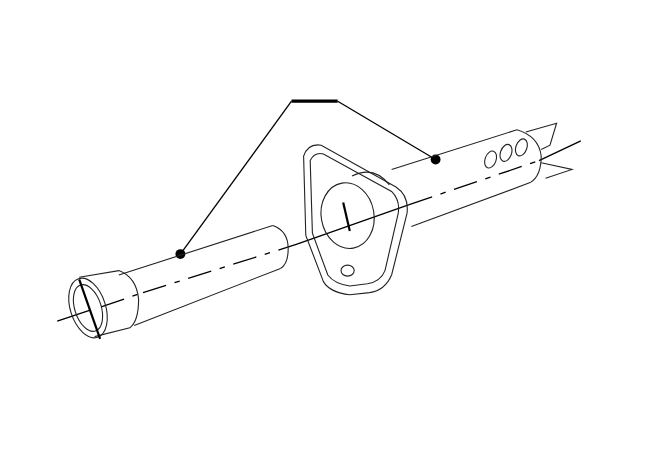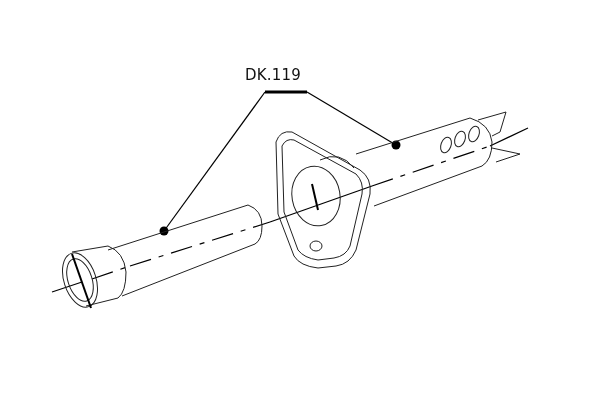--- a/index.html
+++ b/index.html
@@ -4,21 +4,20 @@
 <style>
   html, body { margin:0; padding:0; background:#ffffff; }
   .canvas { position:relative; width:600px; height:409px; overflow:hidden; background:#fff; }
   .label { position:absolute; left:245px; top:66px; font-family:"DejaVu Sans", sans-serif; font-size:15px; color:#111; letter-spacing:0.2px; }
   svg { position:absolute; left:0; top:0; }
 </style>
 </head>
 <body>
 
 <div class="canvas">
-  <div class="label">DK.119</div>
   <svg width="600" height="409" viewBox="0 0 600 409" fill="none" stroke="#222" stroke-width="1">
 
     <g>
       <line x1="265" y1="92" x2="307" y2="92" stroke="#000" stroke-width="3"></line>
       <line x1="265" y1="92" x2="164" y2="231" stroke="#000" stroke-width="1.2"></line>
       <line x1="307" y1="92" x2="396" y2="145" stroke="#000" stroke-width="1.2"></line>
       <circle cx="164" cy="231" r="4.5" fill="#000" stroke="none"></circle>
       <circle cx="396" cy="145" r="4.5" fill="#000" stroke="none"></circle>
     </g>
 

